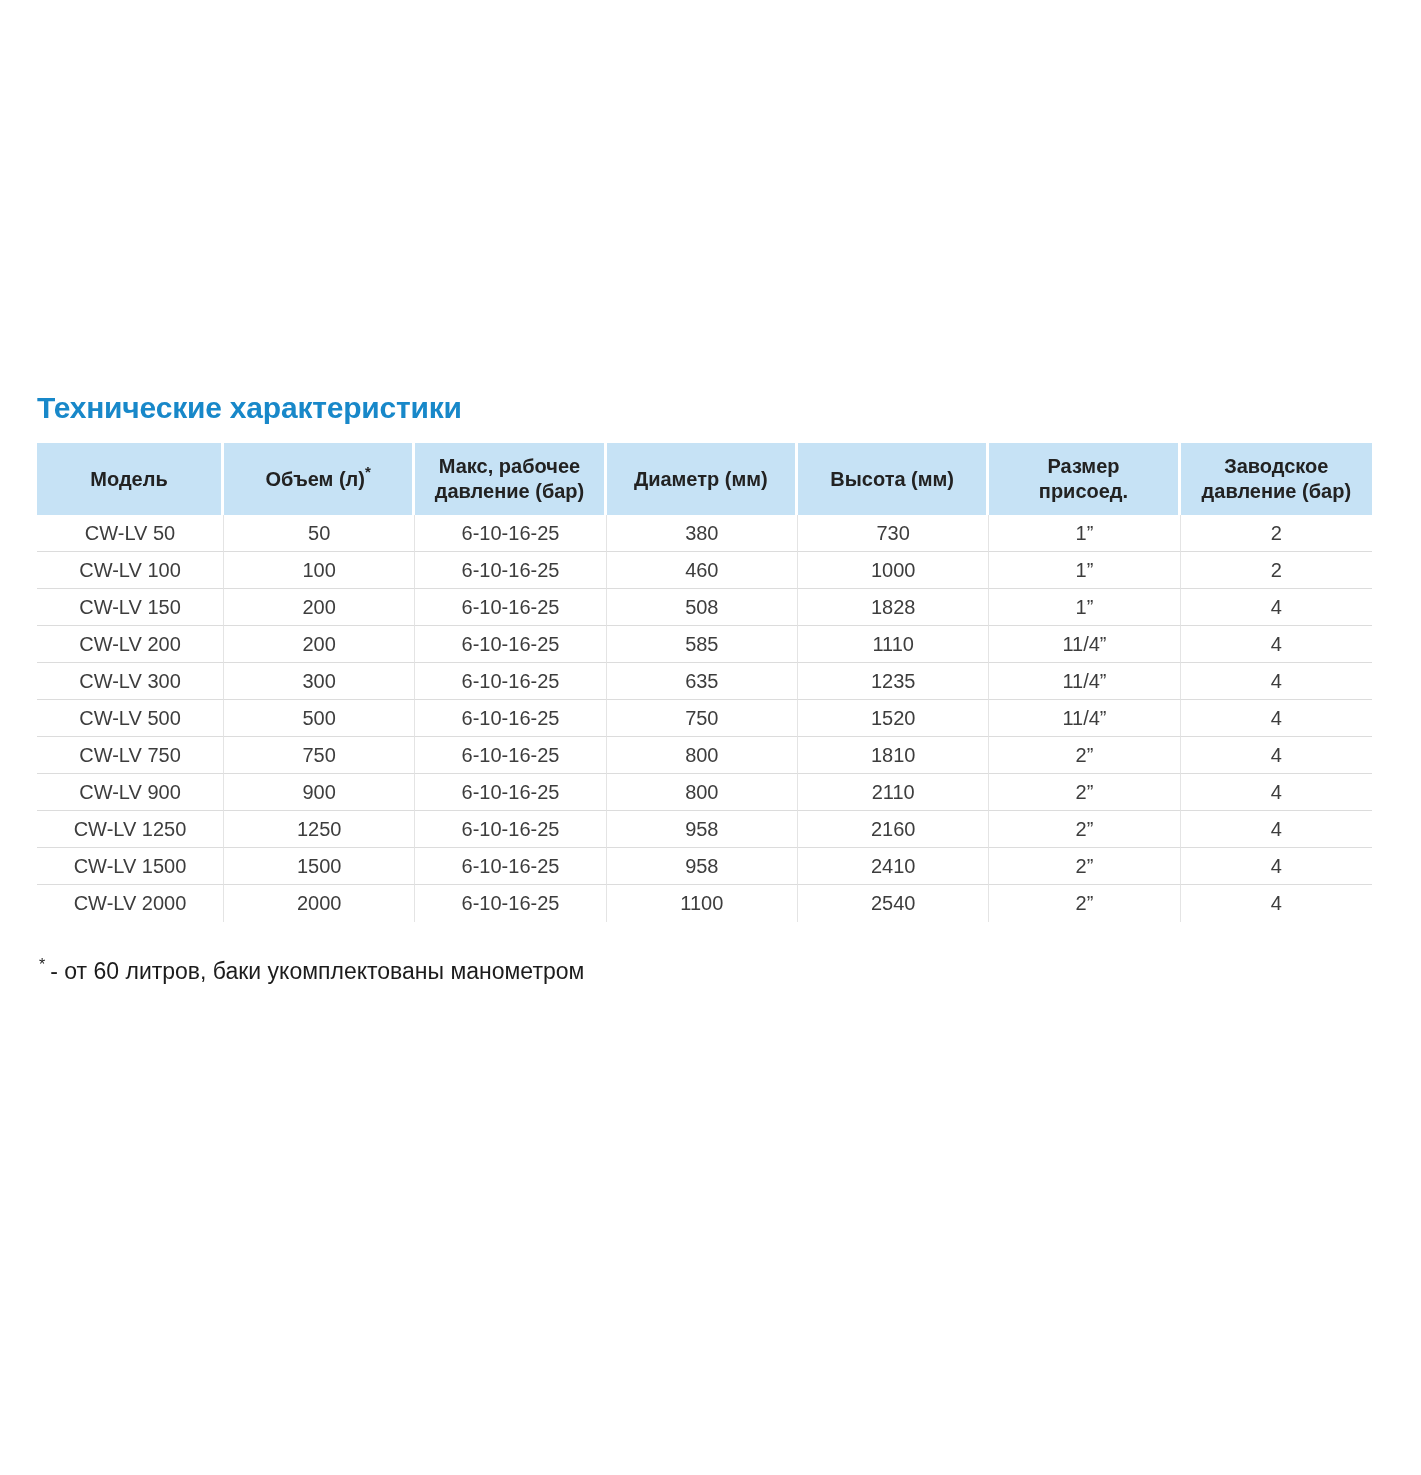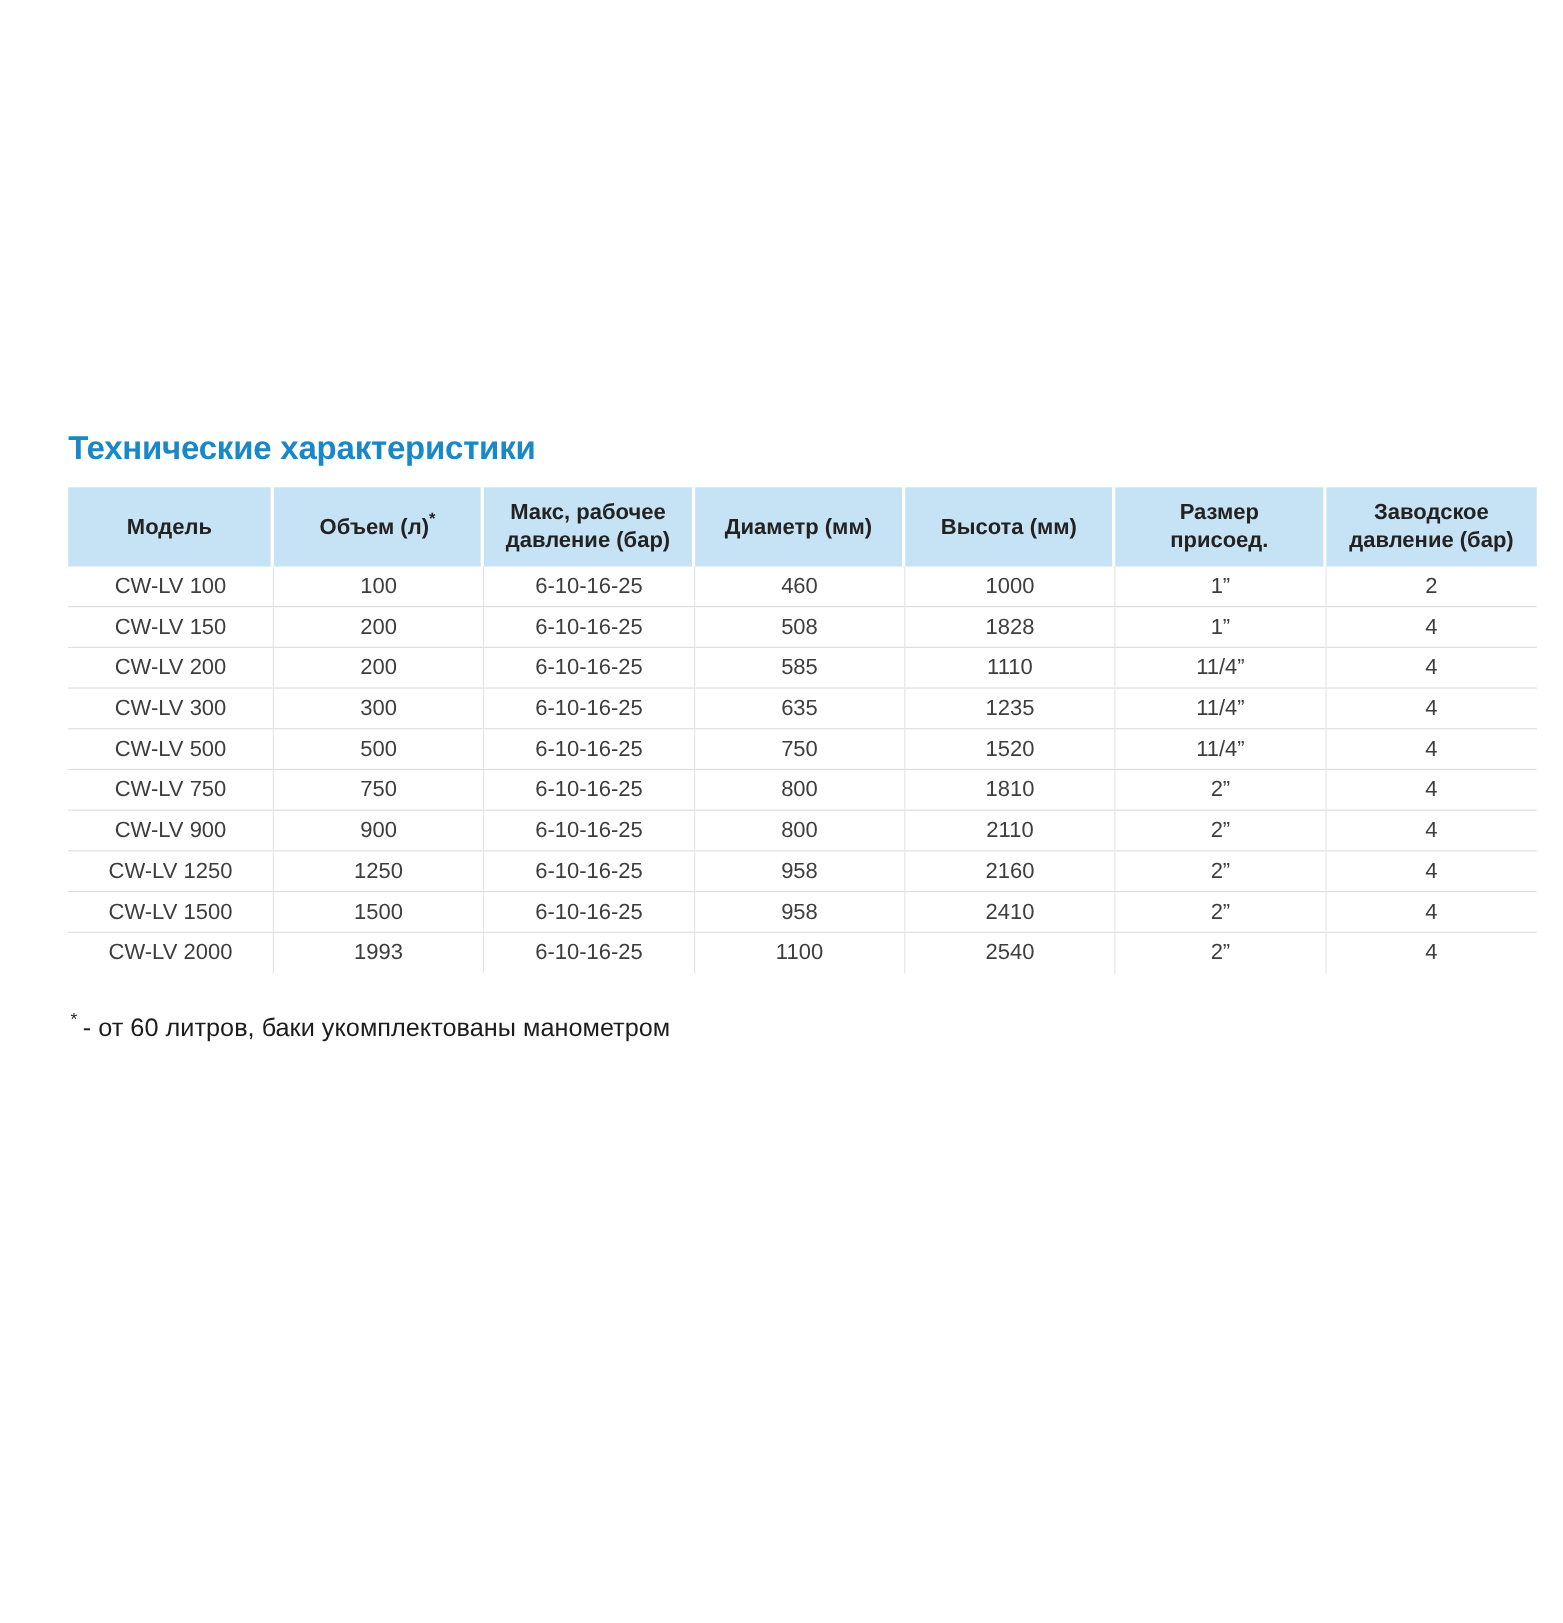--- a/index.html
+++ b/index.html
@@ -12,21 +12,21 @@
   }
   * { margin:0; padding:0; box-sizing:border-box; }
   html,body{
     width:1421px; height:1475px;
     background:#ffffff;
     font-family:"Liberation Sans", "DejaVu Sans", sans-serif;
     overflow:hidden;
   }
   .content{
     position:absolute;
-    top:391px; left:62px;
+    top:391px; left:37px;
     width:1335px;
   }
   .page-title{
     font-size:30px;
     font-weight:bold;
     color:var(--accent);
     letter-spacing:-0.2px;
     line-height:33px;
     margin-bottom:19px;
   }
@@ -106,20 +106,29 @@
           <th>Объем (л)<sup>*</sup></th>
           <th>Макс, рабочее давление (бар)</th>
           <th>Диаметр (мм)</th>
           <th>Высота (мм)</th>
           <th>Размер присоед.</th>
           <th>Заводское давление (бар)</th>
         </tr>
     </thead>
     <tbody>
         <tr>
+          <td>CW-LV 50</td>
+          <td>50</td>
+          <td>6-10-16-25</td>
+          <td>380</td>
+          <td>730</td>
+          <td>1”</td>
+          <td>2</td>
+        </tr>
+        <tr>
           <td>CW-LV 100</td>
           <td>100</td>
           <td>6-10-16-25</td>
           <td>460</td>
           <td>1000</td>
           <td>1”</td>
           <td>2</td>
         </tr>
         <tr>
           <td>CW-LV 150</td>
@@ -188,21 +197,21 @@
           <td>CW-LV 1500</td>
           <td>1500</td>
           <td>6-10-16-25</td>
           <td>958</td>
           <td>2410</td>
           <td>2”</td>
           <td>4</td>
         </tr>
         <tr>
           <td>CW-LV 2000</td>
-          <td>1993</td>
+          <td>2000</td>
           <td>6-10-16-25</td>
           <td>1100</td>
           <td>2540</td>
           <td>2”</td>
           <td>4</td>
         </tr>
       </tbody>
   </table>
 
   <div class="footnote">

